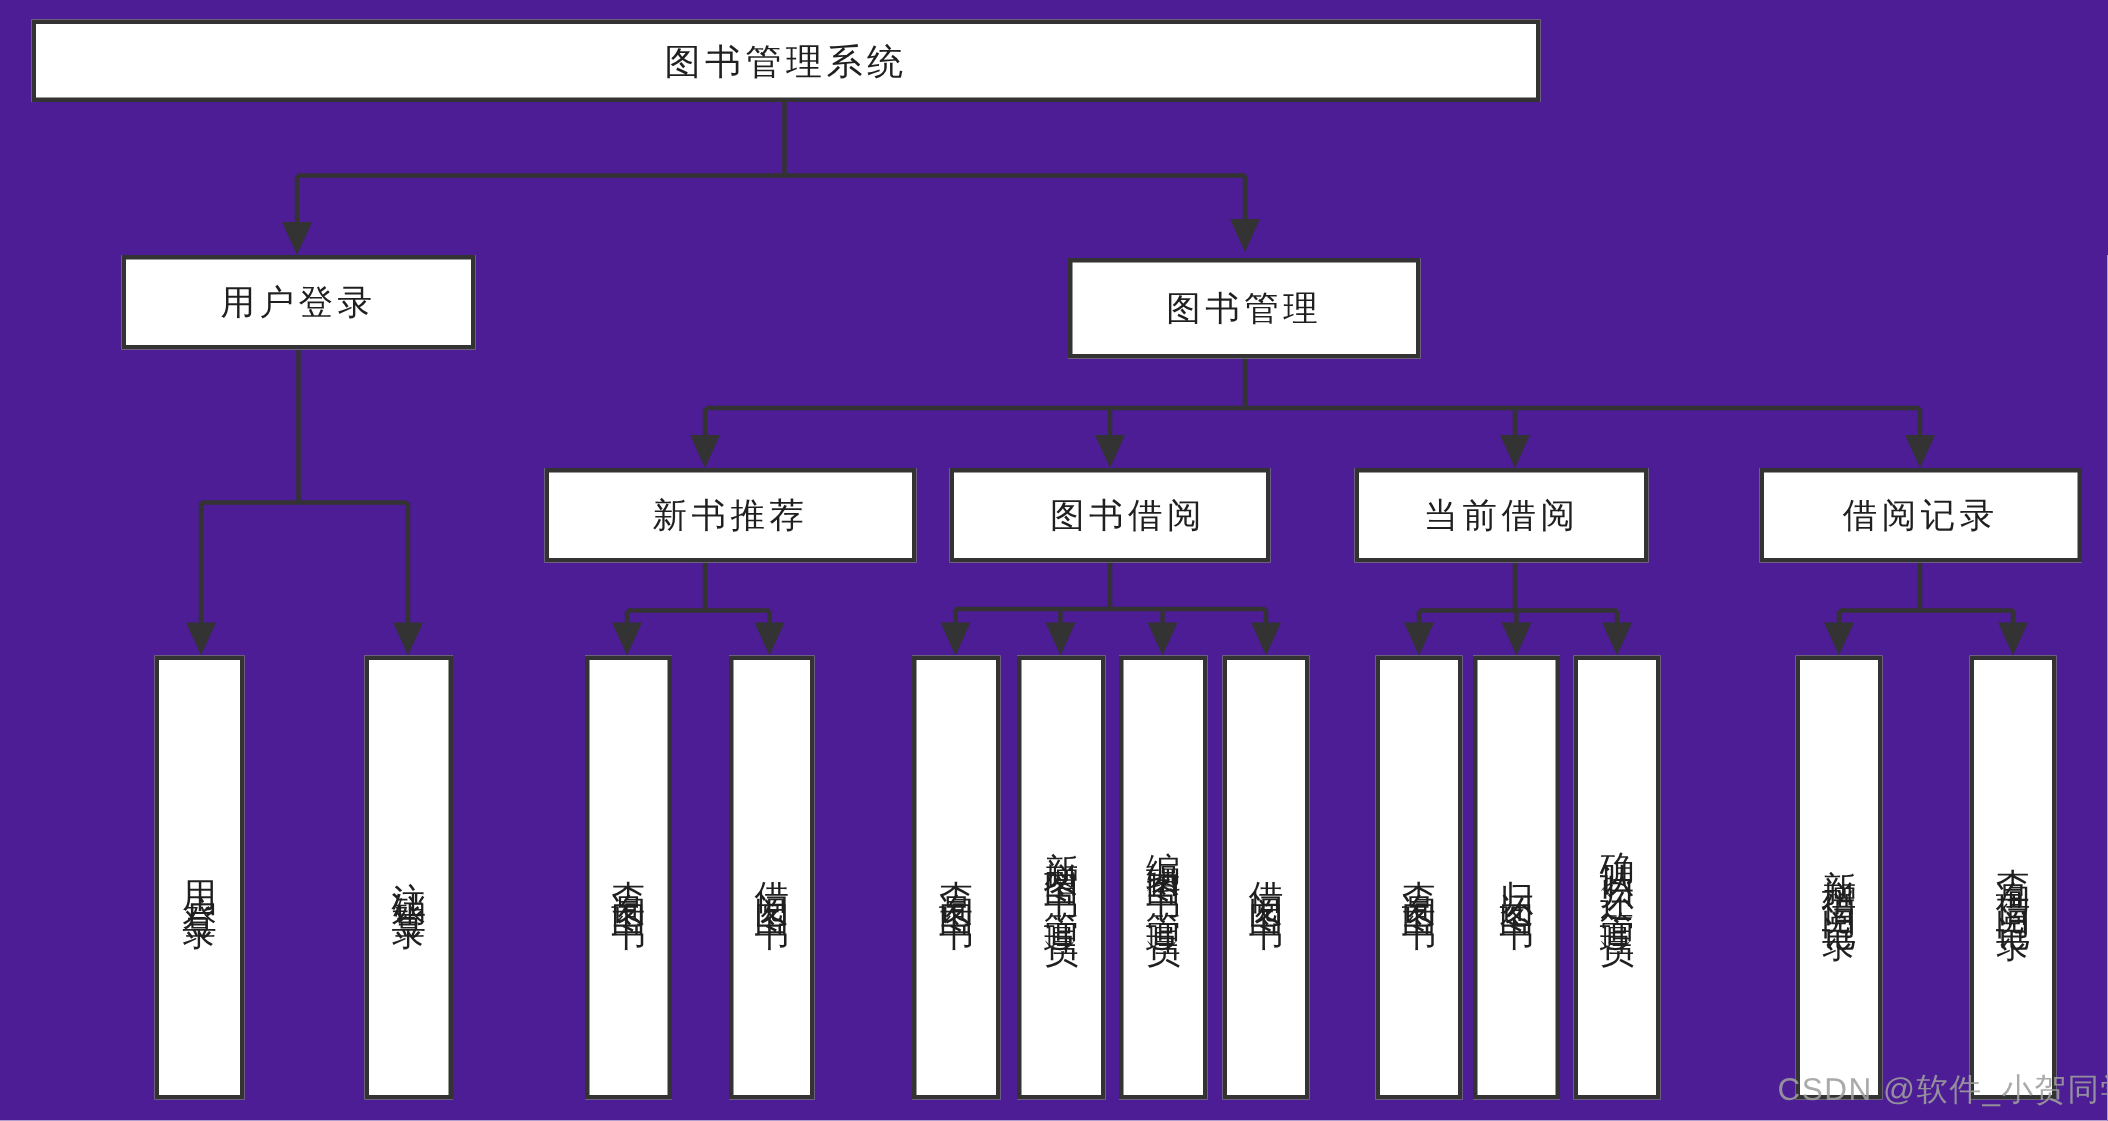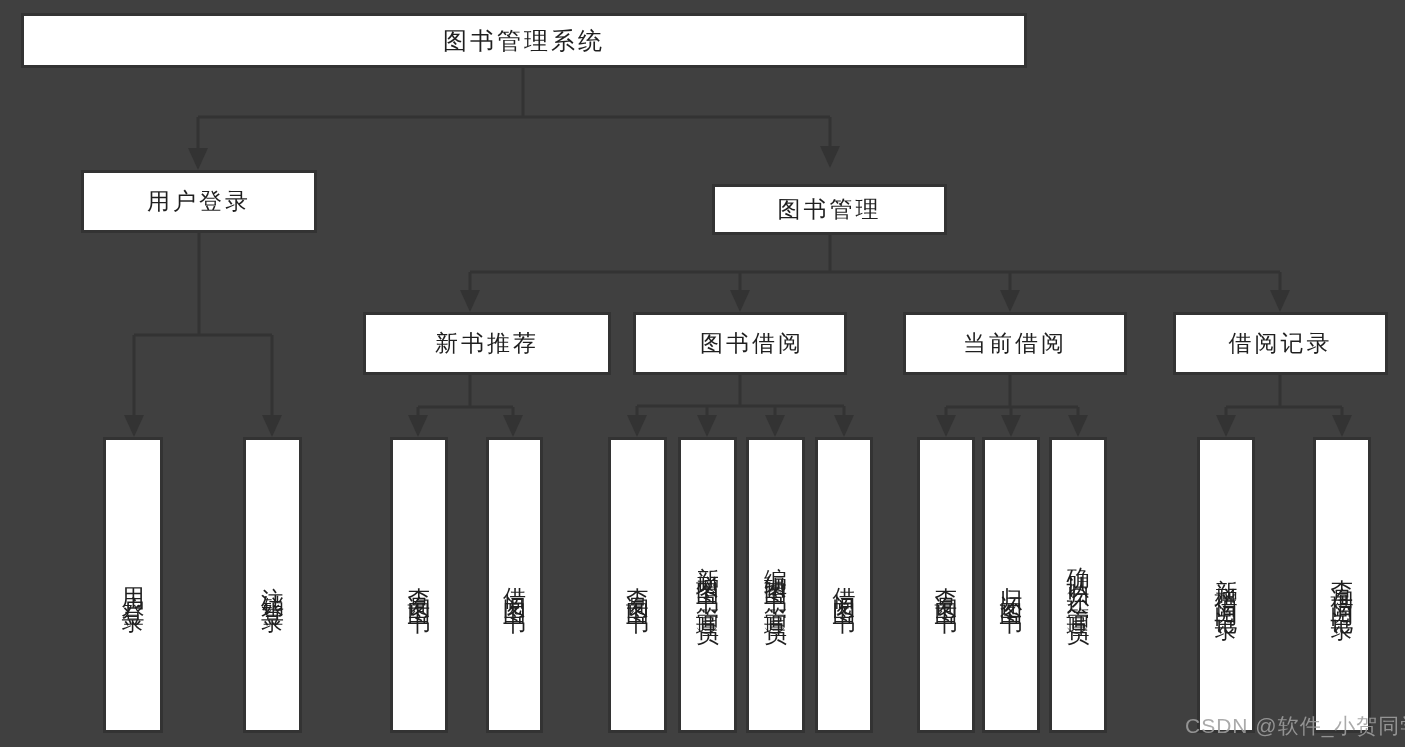--- a/index.html
+++ b/index.html
@@ -2,21 +2,21 @@
 <html><head>
 <meta charset="utf-8">
 <style>
   * { margin: 0; padding: 0; box-sizing: border-box; }
   html, body { background: #ffffff; }
   body { font-family: "Liberation Sans", "DejaVu Sans", sans-serif; }
   #canvas {
     position: relative;
     width: 1405px;
     height: 747px;
-    background: #404040;
+    background: #4c1d95;
     overflow: hidden;
   }
   svg.edges { position: absolute; left: 0; top: 0; z-index: 1; }
   .node {
     position: absolute;
     background: #ffffff;
     border: 3px solid #333333;
     display: flex;
     align-items: center;
     justify-content: center;
@@ -30,25 +30,25 @@
     writing-mode: vertical-rl;
     text-orientation: mixed;
     letter-spacing: 8px;
     line-height: 1;
     white-space: nowrap;
   }
   
   .n-root   { left: 21px;   top: 13px;  width: 1006px; height: 55px; }
   
   .n-ul     { left: 81px;   top: 170px; width: 236px; height: 63px; }
-  .n-bm     { left: 712px;  top: 184px; width: 235px; height: 51px; font-family: Liberation Serif, serif; }
+  .n-bm     { left: 712px;  top: 172px; width: 235px; height: 67px; font-family: Liberation Serif, serif; }
   
   .n-nb     { left: 363px;  top: 312px; width: 248px; height: 63px; }
   .n-bb     { left: 633px;  top: 312px; width: 214px; height: 63px; padding-left: 24px; }
-  .n-cb     { left: 903px;  top: 312px; width: 224px; height: 63px; }
+  .n-cb     { left: 903px;  top: 312px; width: 196px; height: 63px; }
   .n-br     { left: 1173px; top: 312px; width: 215px; height: 63px; }
   
   .leaf { top: 437px; height: 296px; }
   .n-l1  { left: 103px;  width: 60px; }
   .n-l2  { left: 243px;  width: 59px; }
   .n-l3  { left: 390px;  width: 58px; }
   .n-l4  { left: 486px;  width: 57px; }
   .n-l5  { left: 608px;  width: 59px; }
   .n-l6  { left: 678px;  width: 59px; }
   .n-l7  { left: 746px;  width: 59px; }

